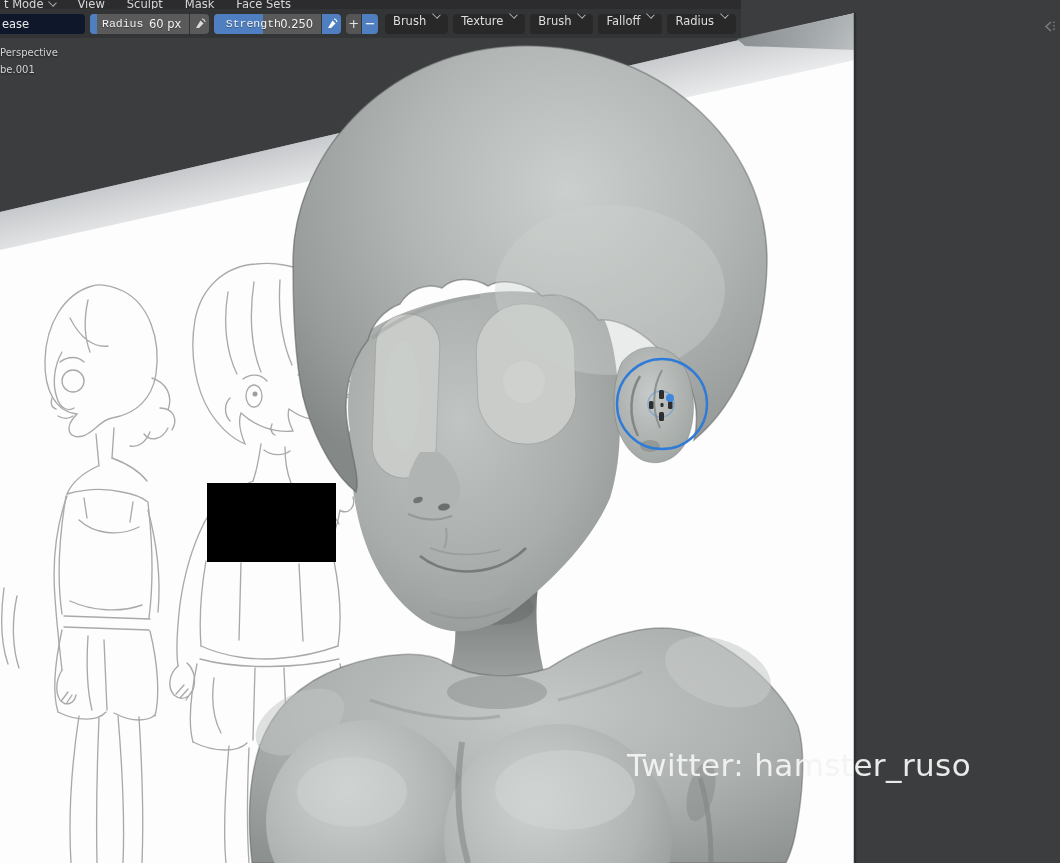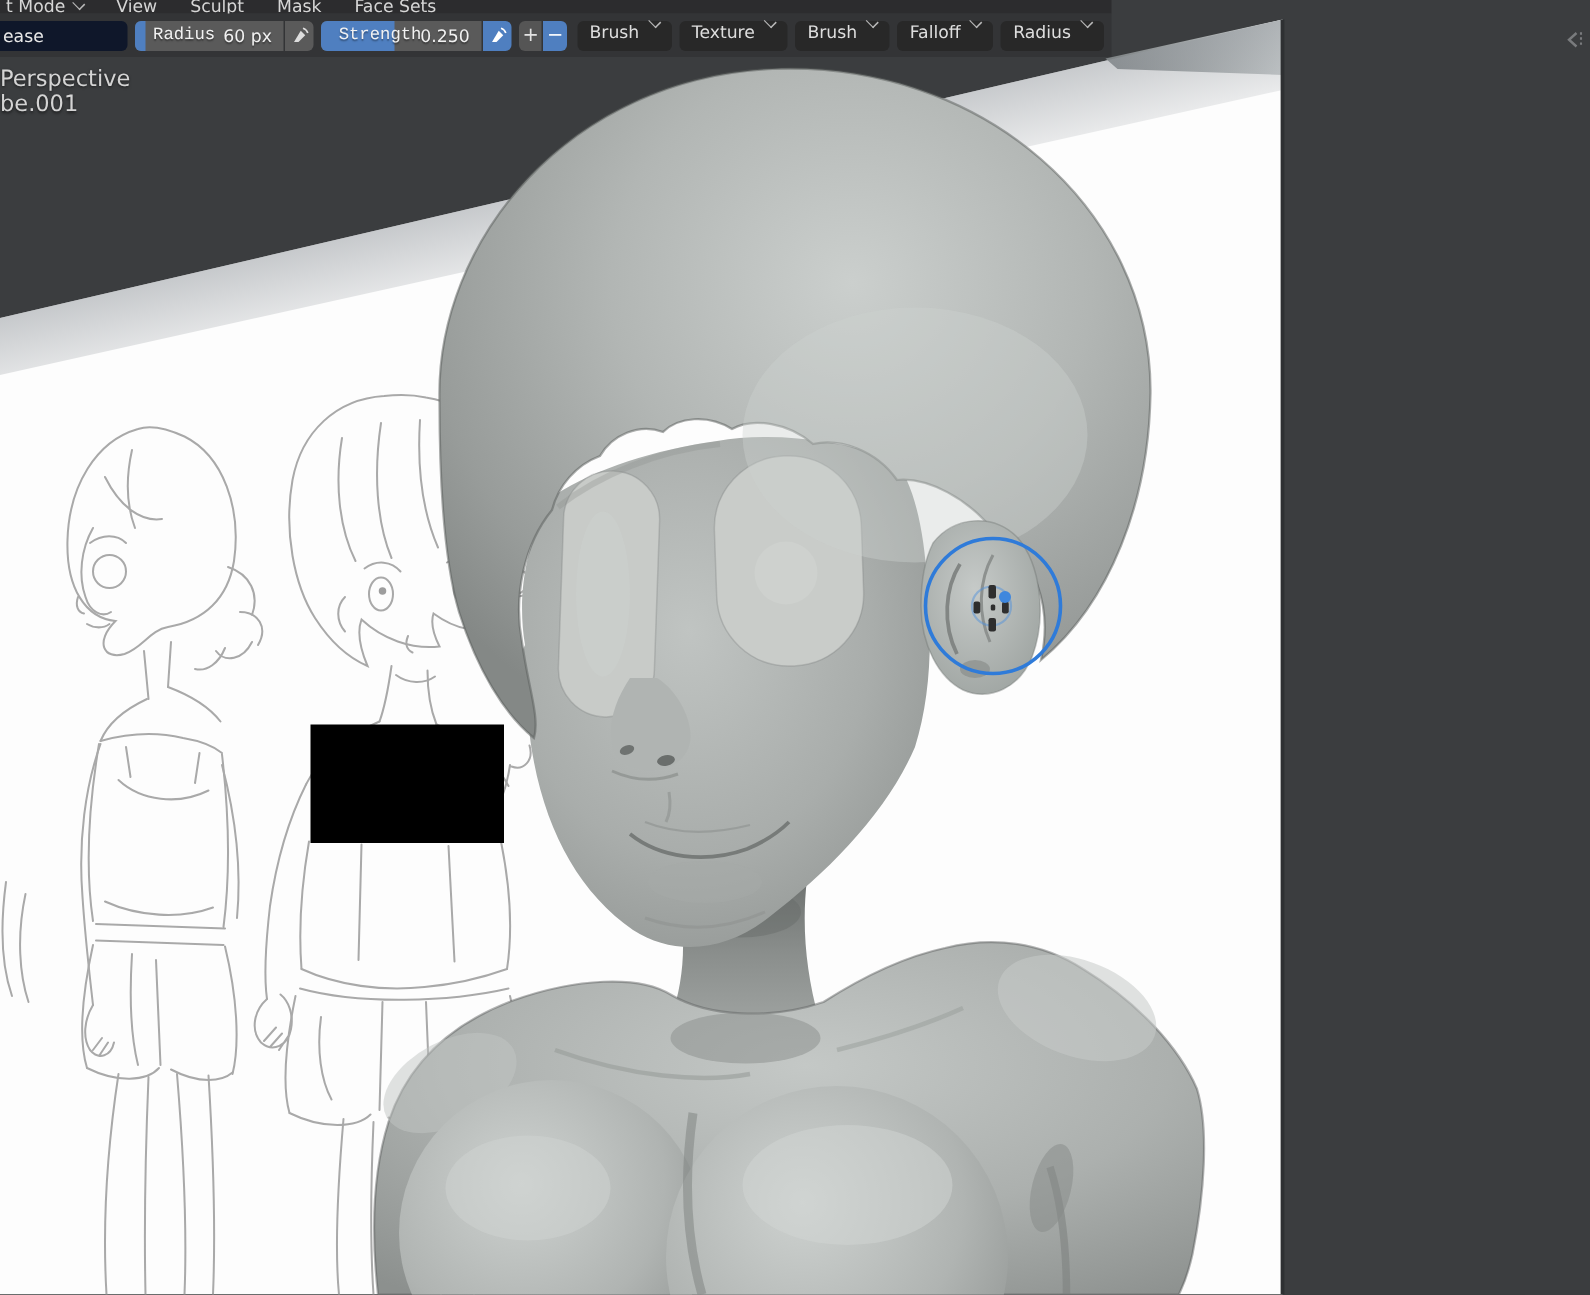--- a/index.html
+++ b/index.html
@@ -50,21 +50,21 @@
   .dropdown{height:20px;background:var(--dropdown_bg,#282828);border-radius:4px;
     display:flex;align-items:flex-start;gap:7px;padding:0 8px;margin-right:5px;
     font-size:11.5px;color:#dedede;cursor:pointer;white-space:nowrap;}
   .gap8{width:8px;}
   .gap5{width:5px;}
   
   .hidden-panel{position:absolute;top:19px;left:1042px;width:18px;height:15px;z-index:18;
     display:flex;align-items:center;cursor:pointer;opacity:.75;}
   
   .vp-overlay{position:absolute;left:0;top:44px;z-index:6;color:#d4d4d4;
-    font-size:15px;line-height:17px;text-shadow:0 1px 2px rgba(0,0,0,.55);}
+    font-size:10px;line-height:17px;text-shadow:0 1px 2px rgba(0,0,0,.55);}
   
   .watermark{position:absolute;left:627px;top:744px;z-index:7;
     color:rgba(243,243,243,.95);font-size:31px;line-height:42px;
     letter-spacing:.4px;white-space:nowrap;}
   
   .scene{position:absolute;inset:0;z-index:1;}
 </style>
 </head>
 <body>
 
@@ -141,20 +141,21 @@
     <line x1="12" y1="2.5" x2="12" y2="12.5" stroke="#8e9092" stroke-width="1.4" stroke-dasharray="1.6,1.8"></line>
   </svg>
 </div>
 
 <div class="vp-overlay">
   <div>Perspective</div>
   <div>be.001</div>
 </div>
 
 <div class="watermark">
+  <div>Twitter: hamster_ruso</div>
 </div>
 
 <svg class="scene" viewBox="0 0 1060 863">
   <defs>
     <radialGradient id="gHair" cx="58%" cy="32%" r="75%">
       <stop offset="0" stop-color="#cbcfcd"></stop>
         <stop offset="45%" stop-color="#b2b6b4"></stop>
       <stop offset="80%" stop-color="#989c9a"></stop>
         <stop offset="100%" stop-color="#848886"></stop>
     </radialGradient>

